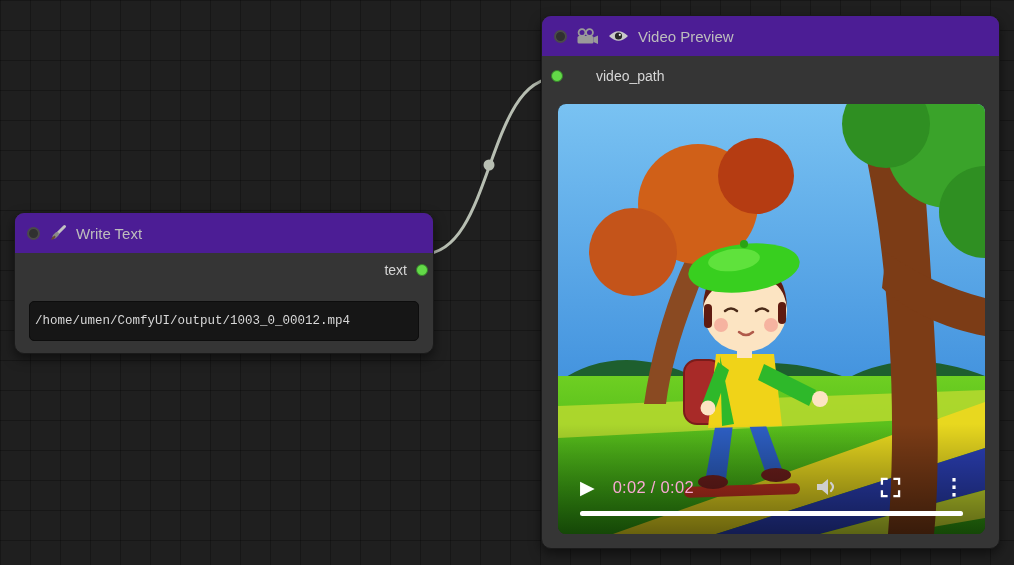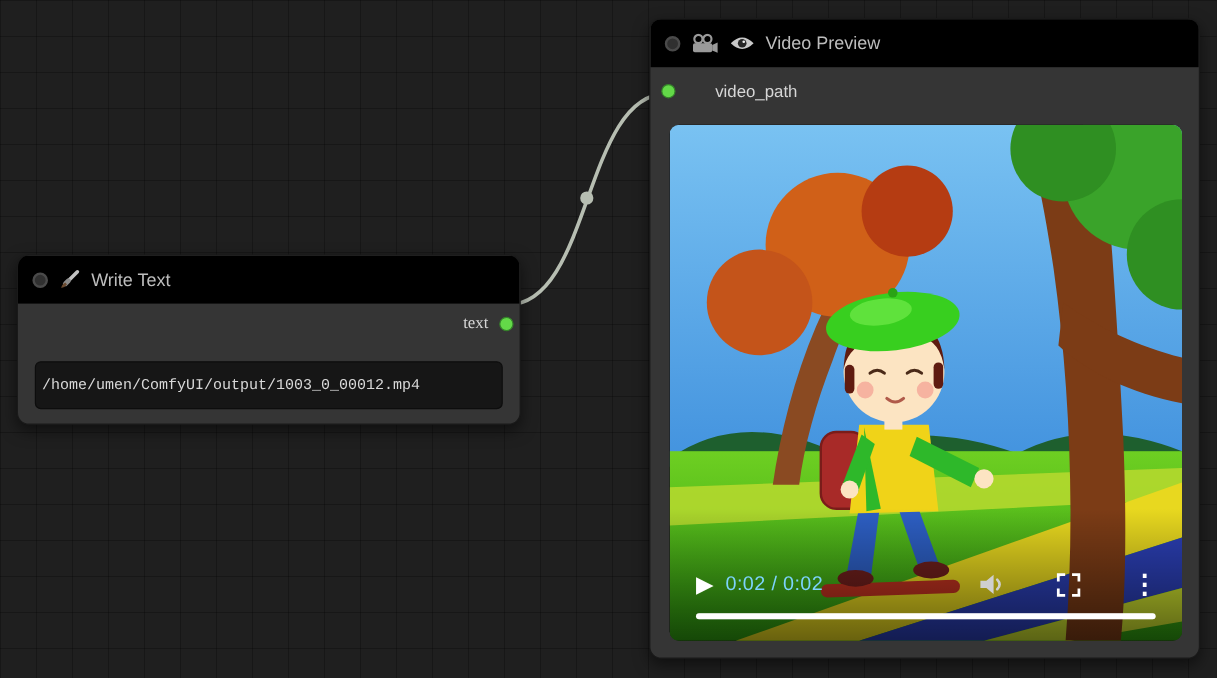--- a/index.html
+++ b/index.html
@@ -20,41 +20,41 @@
   .link-path { stroke:var(--link-color,#b7beb2); stroke-width:3; fill:none; pointer-events:stroke; }
   .link-dot  { fill:var(--link-color,#b7beb2); }
 
   .node {
     position:absolute; z-index:2;
     background:#353535; border:1px solid #1a1a1a; border-radius:10px;
     box-shadow:0 5px 12px rgba(0,0,0,0.5);
     overflow:hidden;
   }
   .node-title {
-    height:40px; background:#000000; display:flex; align-items:center;
+    height:40px; background:#4c1d95; display:flex; align-items:center;
     gap:9px; padding:0 12px; cursor:grab;
   }
   .title-dot {
     width:13px; height:13px; border-radius:50%;
     background:#303030; border:2px solid #4a4a4a; flex:0 0 auto;
   }
   .title-icon { display:flex; align-items:center; gap:3px; }
   .title-text { color:#bdbdbd; font-size:15px; }
 
   .slot-row { position:relative; display:flex; align-items:center;padding-left:24px; }
   .slot-dot {
     position:absolute; top:50%; transform:translateY(-50%);
     width:12px; height:12px; border-radius:50%;
     background:var(--slot-color,#63d948); border:1px solid #35822a;
   }
   .slot-label { color:#d6d6d6; font-size:14px; }
 
   
   #node-write-text { left:14px; top:212px; width:420px; }
-  #node-write-text .slot-row { height:34px; justify-content:flex-end;font-family:Liberation Serif, serif; }
+  #node-write-text .slot-row { height:34px; justify-content:flex-end; }
   #node-write-text .slot-dot { right:5px; }
   #node-write-text .slot-label { margin-right:26px; }
   .text-widget {
     margin:14px 14px 12px; height:40px;
     background:#161616; border:1px solid #0d0d0d; border-radius:5px;
     color:#d8d8d8; font-family:"Liberation Mono","DejaVu Sans Mono",monospace;
     font-size:12.5px; line-height:38px; padding:0 5px;
     white-space:nowrap; overflow:hidden; cursor:text;
   }
 
@@ -75,21 +75,21 @@
     pointer-events:none;
   }
   .controls-row {
     position:absolute; left:20px; right:20px; bottom:36px;
     display:flex; align-items:center;
   }
   .play-btn {
     background:none; border:none; color:#fff; font-size:19px;
     cursor:pointer; padding:0 2px; line-height:1;
   }
-  .time-text { color:#7dd3fc; font-size:16.5px; margin-left:8px; letter-spacing:0.3px; }
+  .time-text { color:#f9a8d4; font-size:16.5px; margin-left:16px; letter-spacing:0.3px; }
   .ctrl-spacer { flex:1; }
   .icon-btn {
     background:none; border:none; cursor:pointer; padding:0;
     display:flex; align-items:center; margin-left:42px; line-height:1;
   }
   .kebab-btn { color:#fff; font-size:22px; font-weight:bold; }
   .progress-track {
     position:absolute; left:22px; right:22px; bottom:18px; height:5px;
     background:rgba(255,255,255,0.30); border-radius:3px; cursor:pointer;
   }

